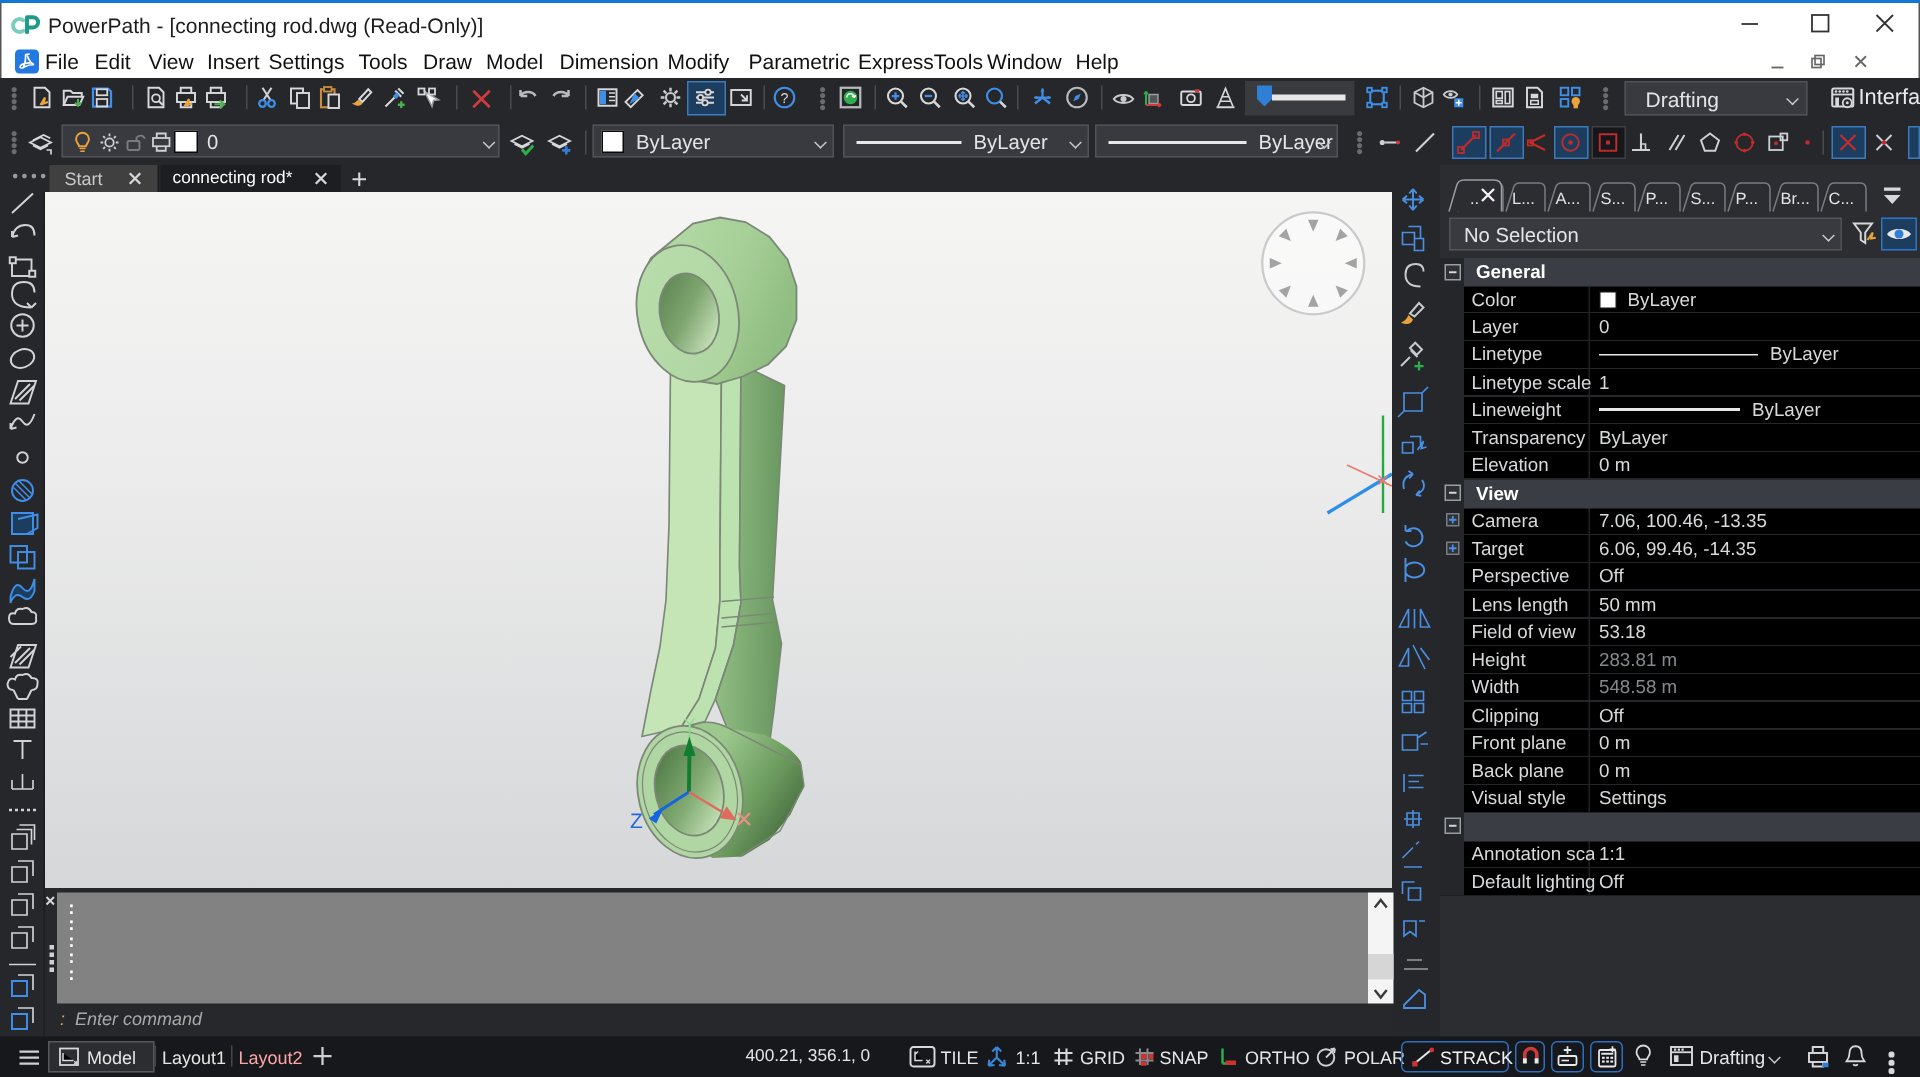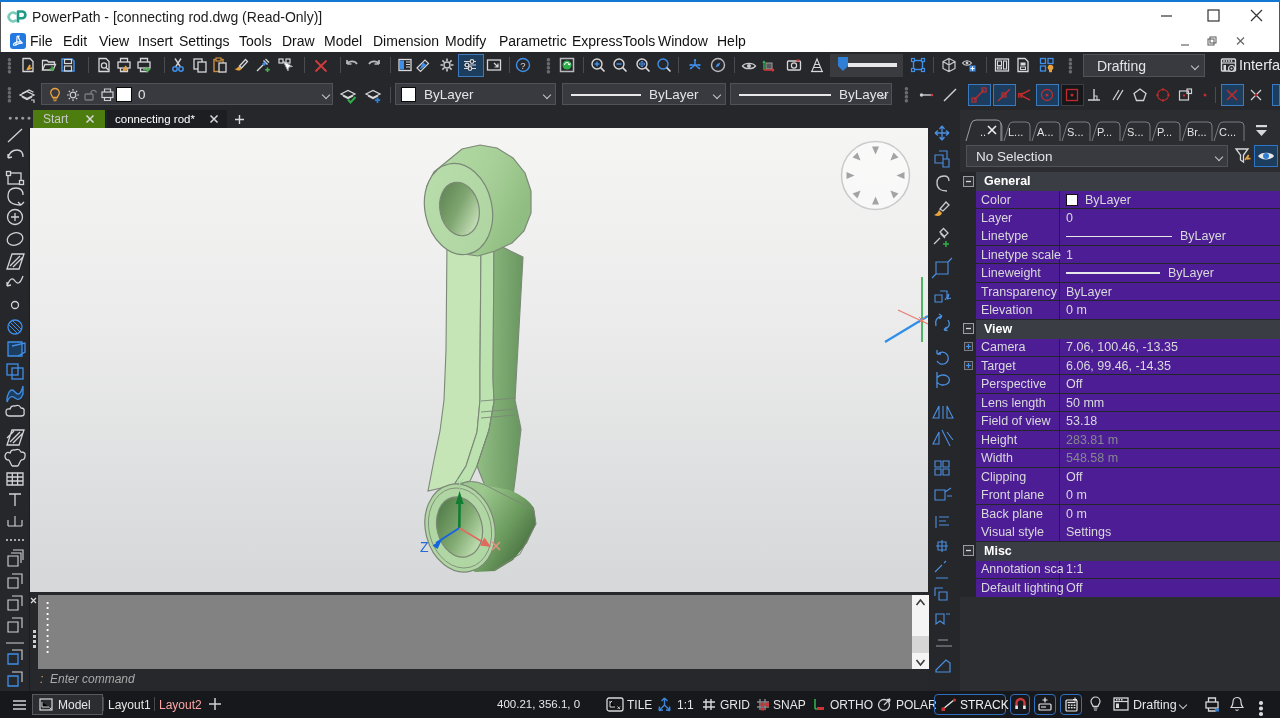--- a/index.html
+++ b/index.html
@@ -420,21 +420,21 @@
         <path d="M3 3 L13 13 M13 3 L3 13" stroke="#c02b2b" stroke-width="1.6"></path>
       </svg>
     <svg style="left:1248px;top:7px" width="16" height="16" viewBox="0 0 16 16">
         <path d="M3 3 L13 13 M13 3 L3 13" stroke="#cfd0d3" stroke-width="1.3"></path>
         <circle cx="8" cy="8" r="1.5" fill="#c02b2b"></circle>
       </svg>
     <div class="abs" style="left:1272px;top:4px;width:8px;height:22px;background:#1d3d5e;border:1px solid #3a7abd"></div>
   </div>
   <div class="abs" id="tabbar">
     <div class="grip" style="left:8px;top:6px;width:24px;letter-spacing:2px;font-size:7px;color:#9a9b9e">●●●●</div>
-    <div class="dtab" style="left:33px;width:73px;background:#4d7c0f;border-right:1px solid #1c1d20">
+    <div class="dtab" style="left:33px;width:73px;background:#404040;border-right:1px solid #1c1d20">
         <span style="position:absolute;left:10px;top:2px">Start</span>
         <svg style="left:52px;top:4px" width="10" height="10" viewBox="0 0 10 10">
           <path d="M1.5 1.5 L8.5 8.5 M8.5 1.5 L1.5 8.5" stroke="#d8d8da" stroke-width="1.5"></path>
         </svg>
       </div>
     <div class="dtab" style="left:107px;width:120px;background:#1d1e22;border-right:1px solid #1c1d20">
         <span style="position:absolute;left:8px;top:2.5px;color:#fff;font-weight:normal;font-size:11.5px">connecting rod*</span>
         <svg style="left:102px;top:4px" width="10" height="10" viewBox="0 0 10 10">
           <path d="M1.5 1.5 L8.5 8.5 M8.5 1.5 L1.5 8.5" stroke="#d8d8da" stroke-width="1.5"></path>
         </svg>
@@ -642,21 +642,21 @@
       </div>
     <svg style="left:274px;top:37px" width="18" height="18" viewBox="0 0 18 18">
         <path d="M2 2 H14 L9.5 8 V15 L6.5 13 V8 Z" fill="none" stroke="#d8d8da" stroke-width="1.3"></path>
         <path d="M11 13 L14.5 8 L13.5 12 L16.5 11.5" fill="none" stroke="#e8a33d" stroke-width="1.4"></path>
       </svg>
     <div class="abs" style="left:294px;top:35px;width:24px;height:22px;background:#1d3d5e;border:1px solid #2e75c8"></div>
     <svg style="left:297px;top:40px" width="18" height="12" viewBox="0 0 18 12">
         <path d="M1 6 C4 1.5 14 1.5 17 6 C14 10.5 4 10.5 1 6 Z" fill="#e8e9eb"></path>
         <circle cx="9" cy="6" r="3" fill="#2f7fd6"></circle>
       </svg>
-    <div class="abs" id="grid" style="left:0;top:62px;width:320px;height:425px;background:#4c1d95">
+    <div class="abs" id="grid" style="left:0;top:62px;width:320px;height:425px;background:#000000">
       <div class="abs" style="left:0;top:0;width:16px;height:425px;background:#242629"></div>
       <div class="abs" style="left:16px;top:0;width:304px;height:425px;background:repeating-linear-gradient(180deg,transparent 0px,transparent 17.5px,#24262a 17.5px,#24262a 18.5px)"></div>
       <div class="abs" style="left:99px;top:0;width:1px;height:425px;background:#202226"></div>
       <div class="prow" style="top:0;left:16px;width:304px;background:#3a3e44"></div>
       <div class="prow" style="top:147.8px;left:16px;width:304px;background:#3a3e44"></div>
       <div class="prow" style="top:369.6px;left:16px;width:304px;background:#3a3e44"></div>
       <svg style="left:3px;top:3.5px" width="11" height="11" viewBox="0 0 11 11">
           <rect x="0.5" y="0.5" width="10" height="10" fill="#2e3136" stroke="#9a9da2"></rect>
           <line x1="3" y1="5.5" x2="8" y2="5.5" stroke="#d8d8da" stroke-width="1.3"></line>
         </svg>
@@ -746,23 +746,20 @@
           <span class="plabel">Front plane</span>
           <span class="pvalue">0 m</span>
         </div>
       <div class="prow" style="top:332.6px">
           <span class="plabel">Back plane</span>
           <span class="pvalue">0 m</span>
         </div>
       <div class="prow" style="top:351.1px">
           <span class="plabel">Visual style</span>
           <span class="pvalue">Settings</span>
-        </div>
-      <div class="prow" style="top:369.6px">
-          <span class="plabel" style="font-weight:bold;color:#fff;left:24px;width:200px">Misc</span>
         </div>
       <div class="prow" style="top:388.1px">
           <span class="plabel">Annotation sca</span>
           <span class="pvalue">1:1</span>
         </div>
       <div class="prow" style="top:406.6px">
           <span class="plabel">Default lighting</span>
           <span class="pvalue">Off</span>
         </div>
     </div>

